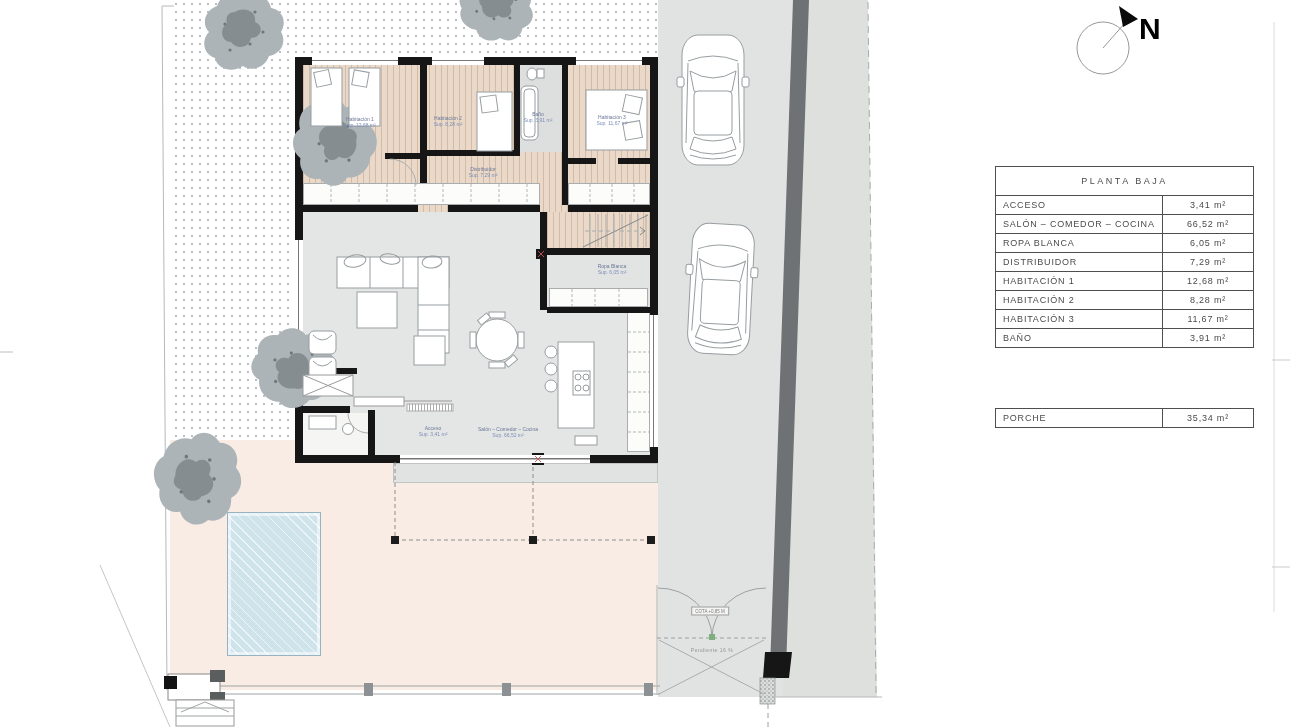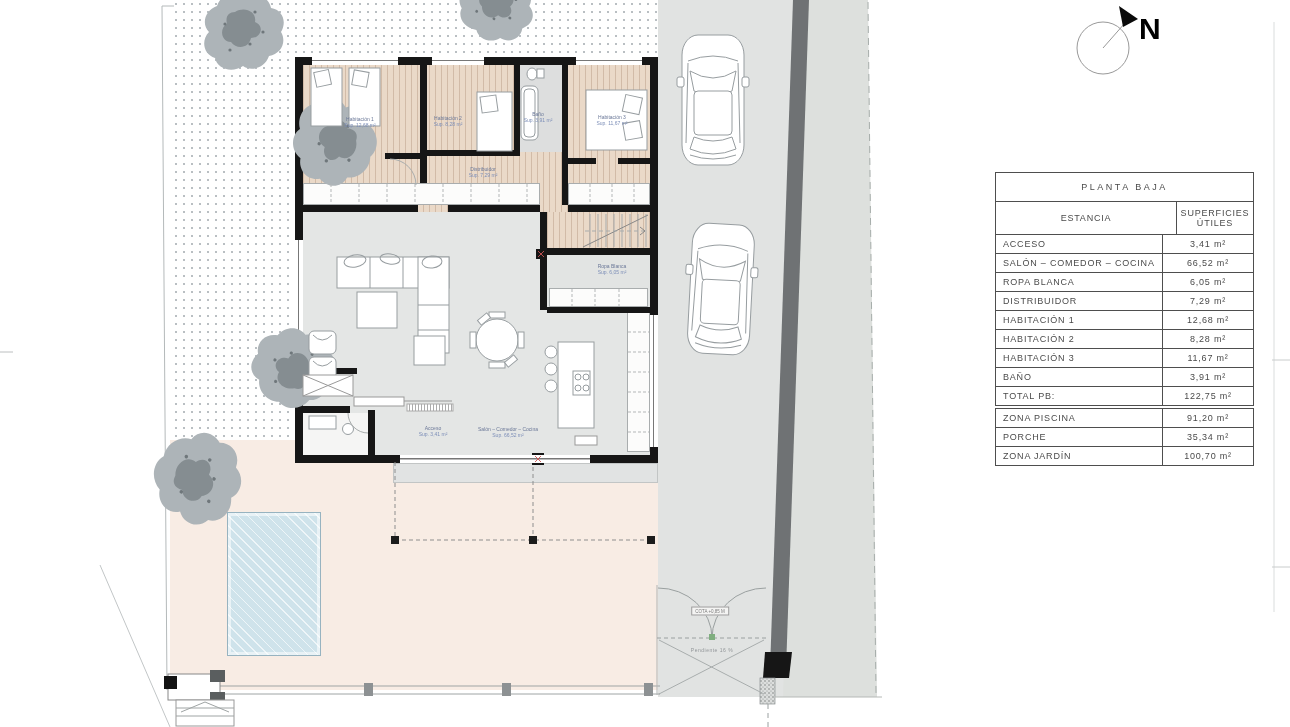--- a/index.html
+++ b/index.html
@@ -363,28 +363,22 @@
     <div class="nm">Acceso</div>
       <div class="ar">Sup. 3,41 m²</div>
   </div>
   <div class="lbl" style="left:508px;top:432px;">
     <div class="nm">Salón – Comedor – Cocina</div>
       <div class="ar">Sup. 66,52 m²</div>
   </div>
   <div class="cota-box" style="left:710px;top:611px;">COTA +0,85 M</div>
   <div class="pendiente" style="left:712px;top:650px;">Pendiente 16 %</div>
 
-  <div class="tbl" style="left:995px;top:172px;width:257px;">
+  <div class="tbl" style="left:995px;top:166px;width:257px;">
     <div class="tbl-title">PLANTA BAJA</div>
-    <div class="trow thead">
-      <div class="c1">ESTANCIA</div>
-      <div class="c2">
-        <span><span>SUPERFICIES</span><br><span>ÚTILES</span></span>
-      </div>
-    </div>
     <div class="trow">
         <div class="c1">ACCESO</div>
         <div class="c2">3,41 m²</div>
       </div>
     <div class="trow">
         <div class="c1">SALÓN – COMEDOR – COCINA</div>
         <div class="c2">66,52 m²</div>
       </div>
     <div class="trow">
         <div class="c1">ROPA BLANCA</div>
@@ -403,34 +397,22 @@
         <div class="c2">8,28 m²</div>
       </div>
     <div class="trow">
         <div class="c1">HABITACIÓN 3</div>
         <div class="c2">11,67 m²</div>
       </div>
     <div class="trow">
         <div class="c1">BAÑO</div>
         <div class="c2">3,91 m²</div>
       </div>
-    <div class="trow">
-        <div class="c1">TOTAL PB:</div>
-        <div class="c2">122,75 m²</div>
-      </div>
   </div>
 
   <div class="tbl" style="left:995px;top:408px;width:257px;">
-    <div class="trow">
-        <div class="c1">ZONA PISCINA</div>
-        <div class="c2">91,20 m²</div>
-      </div>
     <div class="trow">
         <div class="c1">PORCHE</div>
         <div class="c2">35,34 m²</div>
       </div>
-    <div class="trow">
-        <div class="c1">ZONA JARDÍN</div>
-        <div class="c2">100,70 m²</div>
-      </div>
   </div>
 
 </div>
 
 </body></html>

